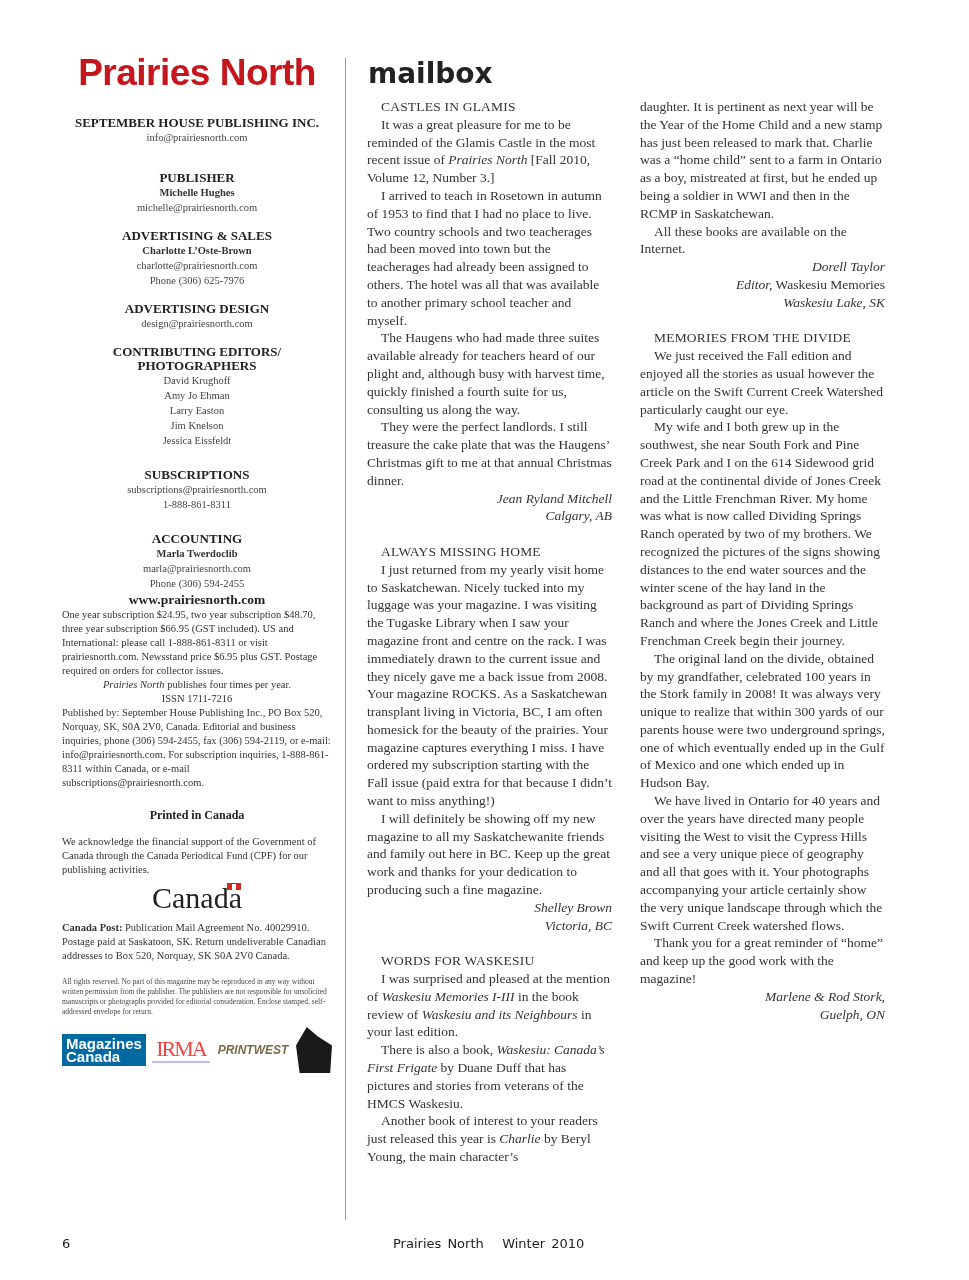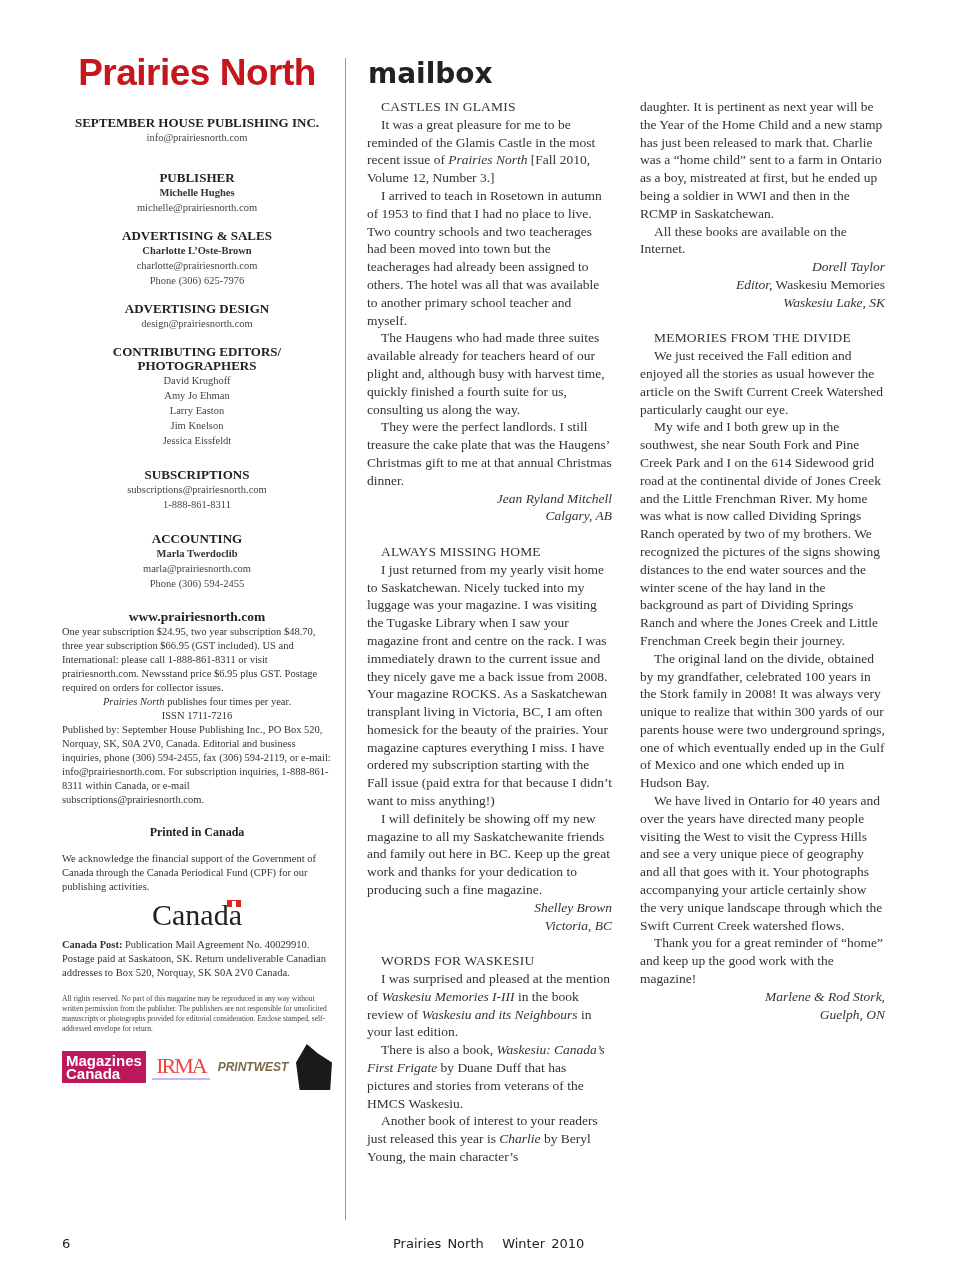--- a/index.html
+++ b/index.html
@@ -5,32 +5,32 @@
   html, body { margin: 0; padding: 0; background: #ffffff; }
   body { width: 969px; height: 1280px; position: relative; overflow: hidden; color: #2b2b2b; font-family: "Liberation Serif", "DejaVu Serif", serif; }
 
   .masthead { position: absolute; left: 62px; top: 50px; width: 270px; text-align: center; }
   .logo-title { font-family: "Liberation Sans", "DejaVu Sans", sans-serif; font-weight: bold; color: #c4161c; font-size: 37px; letter-spacing: -0.5px; line-height: 46px; margin: 0; }
   .blk { margin-top: 14px; }
   .blk.first { margin-top: 20px; }
   .h { font-weight: bold; font-size: 13px; line-height: 14px; color: #222; text-transform: none; }
   .n { font-weight: bold; font-size: 10.5px; line-height: 15px; color: #333; }
   .t { font-size: 10.5px; line-height: 15px; color: #444; }
-  .site { font-weight: bold; font-size: 13.5px; margin-top: 18px; color: #222; }
+  .site { font-weight: bold; font-size: 13.5px; margin-top: 1px; color: #222; }
   .para { text-align: left; font-size: 10.5px; line-height: 14px; color: #333; margin-top: 0; }
   .para.center { text-align: center; }
   .para i { font-style: italic; }
   .printed { font-weight: bold; font-size: 12px; margin-top: 18px; text-align: center; color: #222; }
   .canada-wm { font-size: 30px; text-align: center; margin-top: 4px; color: #222; position: relative; display: inline-block; }
   .canada-wrap { text-align: center; }
   .flag { position: absolute; right: 1px; top: 2px; width: 14px; height: 7px; display: flex; }
   .flag span { flex: 1; }
   .small { font-size: 7.5px; line-height: 10px; text-align: left; color: #444; margin-top: 14px; }
   .logos { display: flex; align-items: center; gap: 6px; margin-top: 10px; }
-  .mc { background: #be185d; color: #fff; font-family: "Liberation Sans", sans-serif; font-weight: bold; font-size: 15px; line-height: 13px; padding: 3px 4px; width: 76px; text-align: left; }
+  .mc { background: #0369a1; color: #fff; font-family: "Liberation Sans", sans-serif; font-weight: bold; font-size: 15px; line-height: 13px; padding: 3px 4px; width: 76px; text-align: left; }
   .irma { font-family: "Liberation Serif", serif; font-size: 22px; letter-spacing: -2px; width: 58px; color: #ef4444; border-bottom: 2px solid #c4b5fd; line-height: 24px; }
   .pw { font-family: "Liberation Sans", sans-serif; font-style: italic; font-weight: bold; font-size: 12px; color: #7a6a4a; width: 74px; }
   .bird { width: 36px; height: 46px; background: #1a1a1a; clip-path: polygon(30% 0, 60% 20%, 100% 40%, 95% 100%, 10% 100%, 0 40%); }
 
   .divider { position: absolute; left: 345px; top: 58px; width: 1px; height: 1162px; background: #9a9a9a; }
 
   .mailbox-title { position: absolute; left: 368px; top: 54px; font-family: "DejaVu Sans", sans-serif; font-size: 28px; color: #222; line-height: 40px; margin: 0; }
 
   .col { position: absolute; width: 245px; font-size: 13.5px; line-height: 17.8px; color: #333; }
   .col.c1 { left: 367px; top: 98px; }

